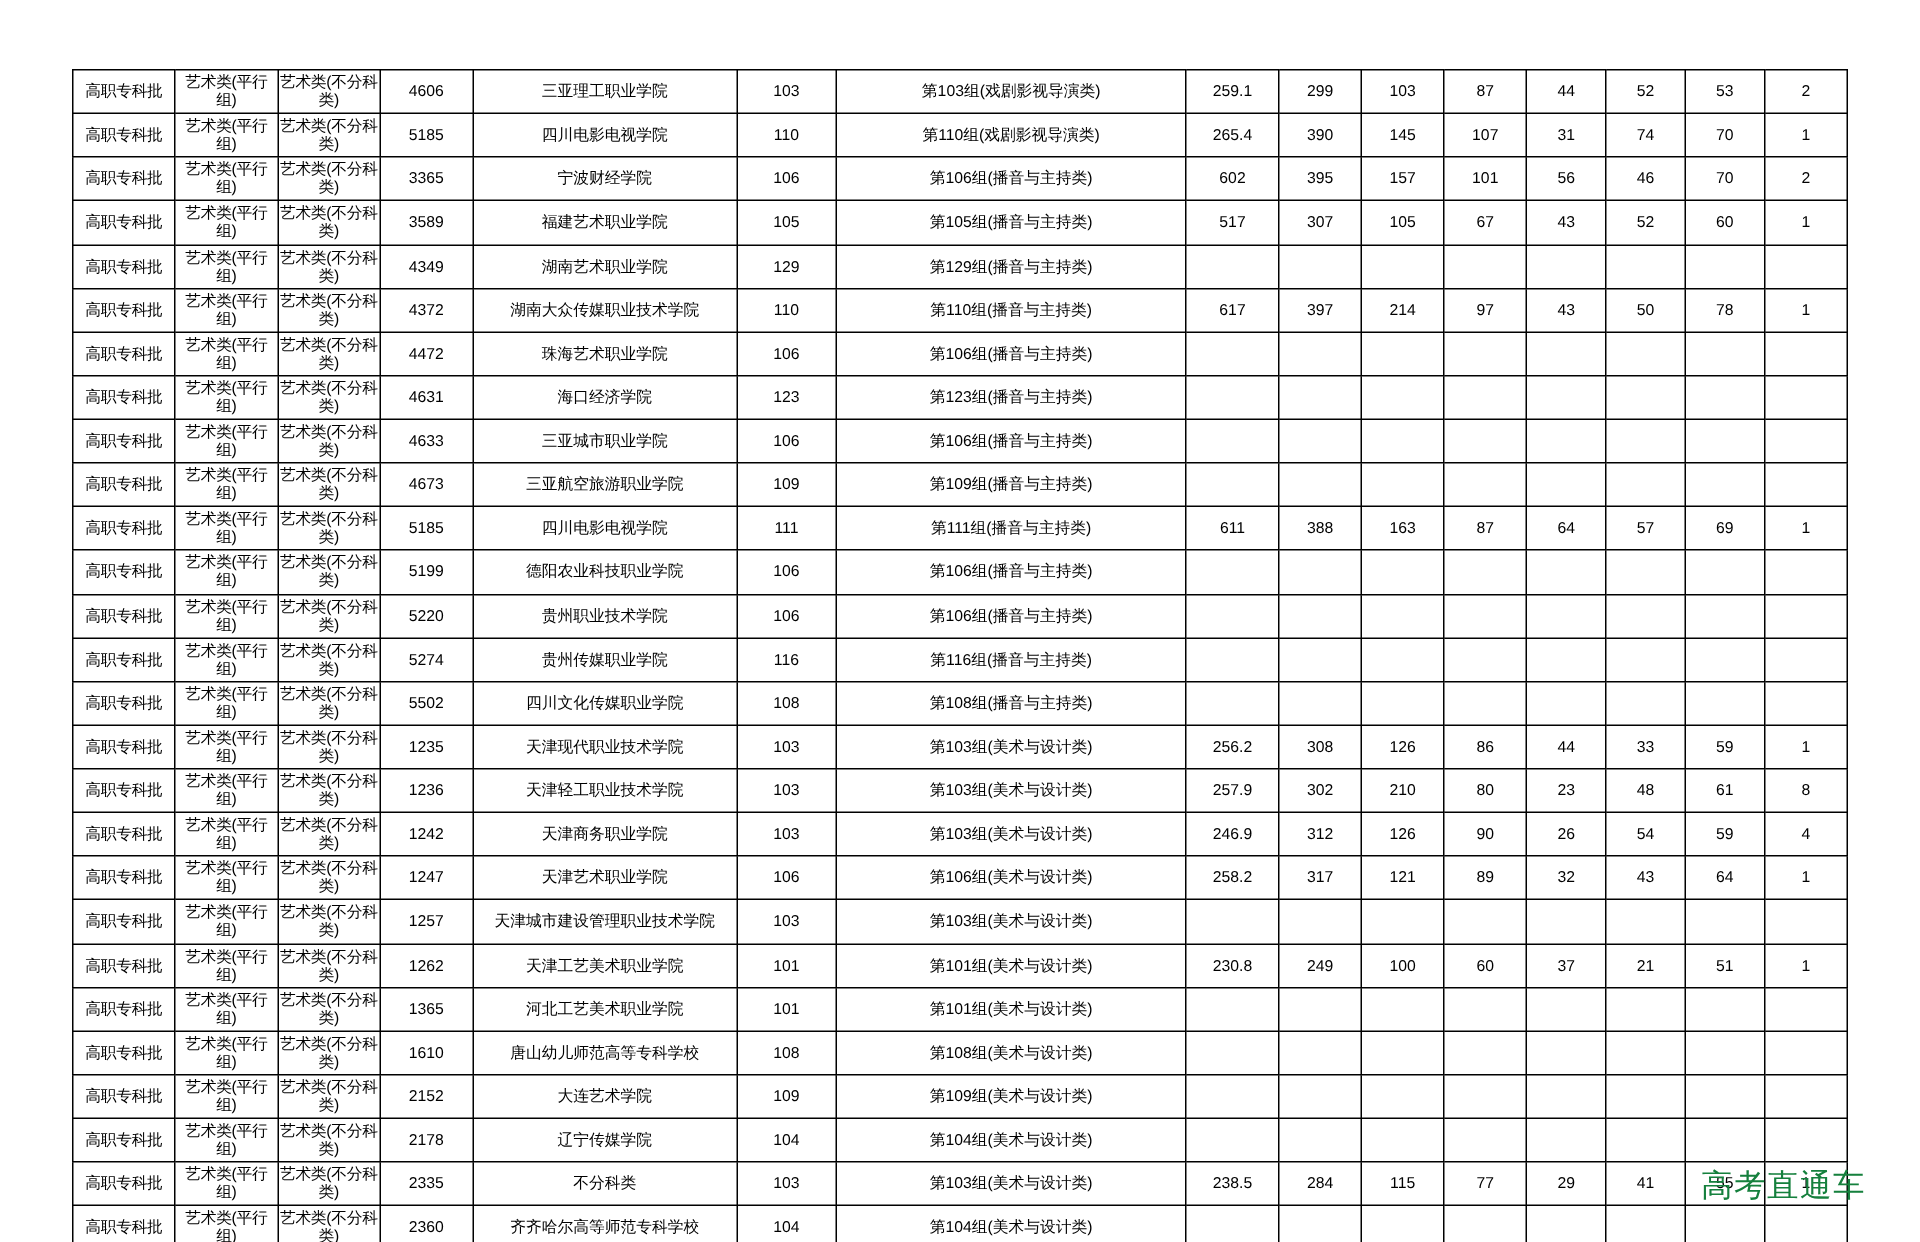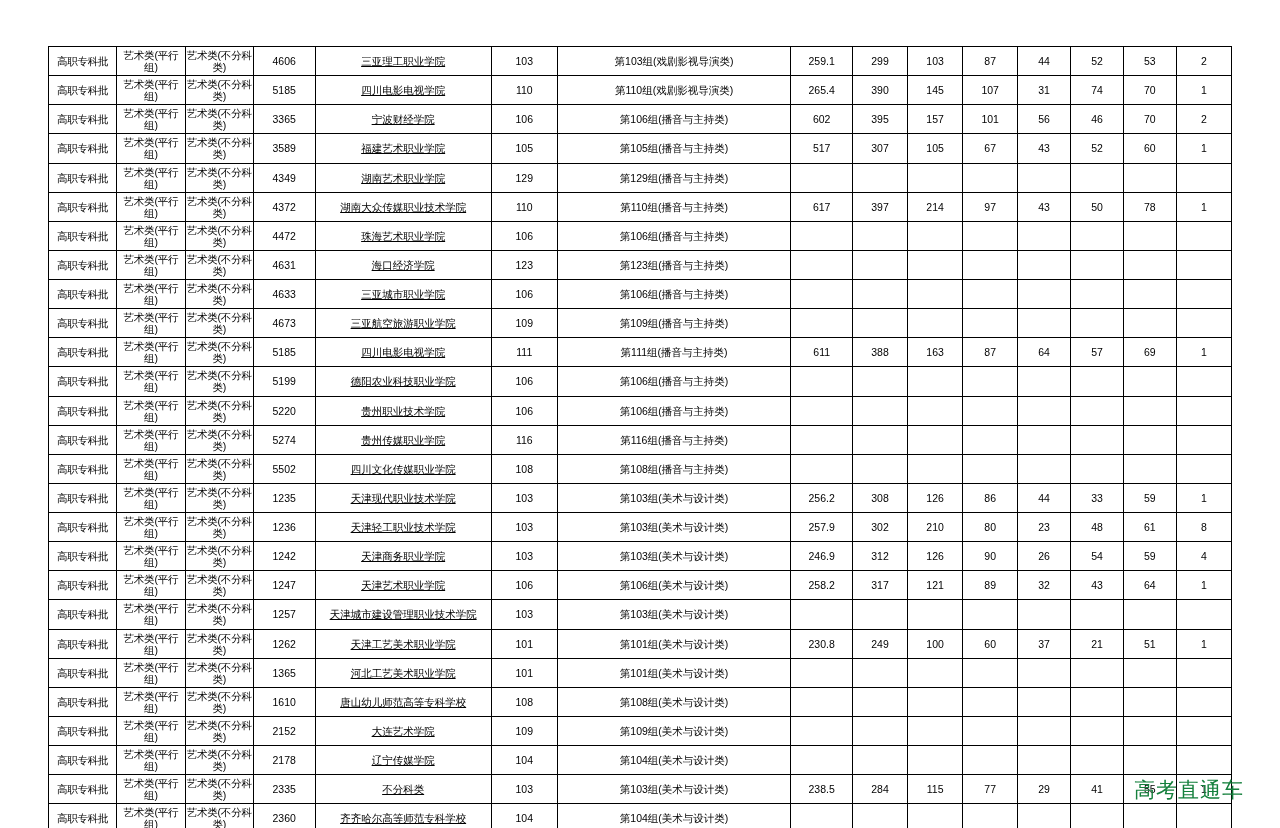--- a/index.html
+++ b/index.html
@@ -53,21 +53,20 @@
   col.c12 { width: 48px; }
   col.c13 { width: 48px; }
   col.c14 { width: 50px; }
 
   td.cat, td.mode, td.subj {
     font-size: 10px;
     letter-spacing: -0.2px;
   }
   td.school {
     font-size: 10.5px;
-    text-decoration: underline;
   }
   td.group {
     font-size: 10.5px;
     margin-left: 28px;
   }
   td.num {
     font-size: 10.5px;
   }
   .watermark {
     position: absolute;

